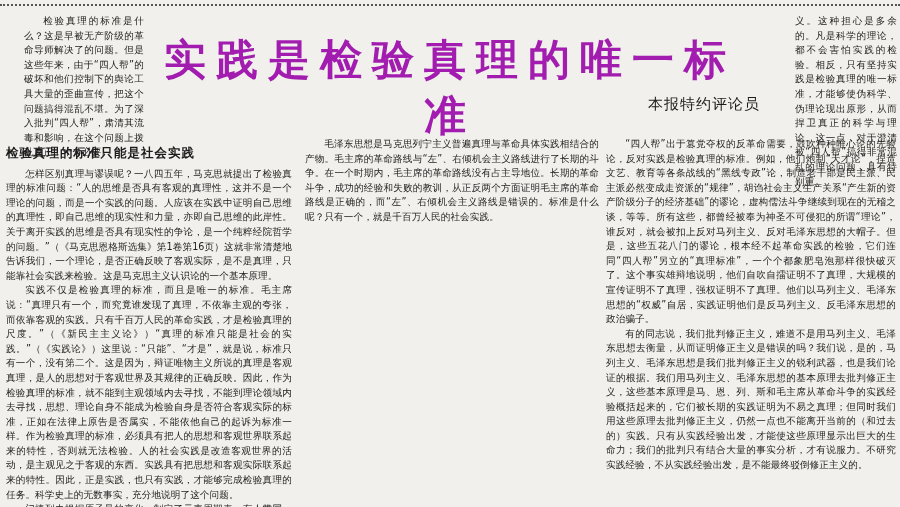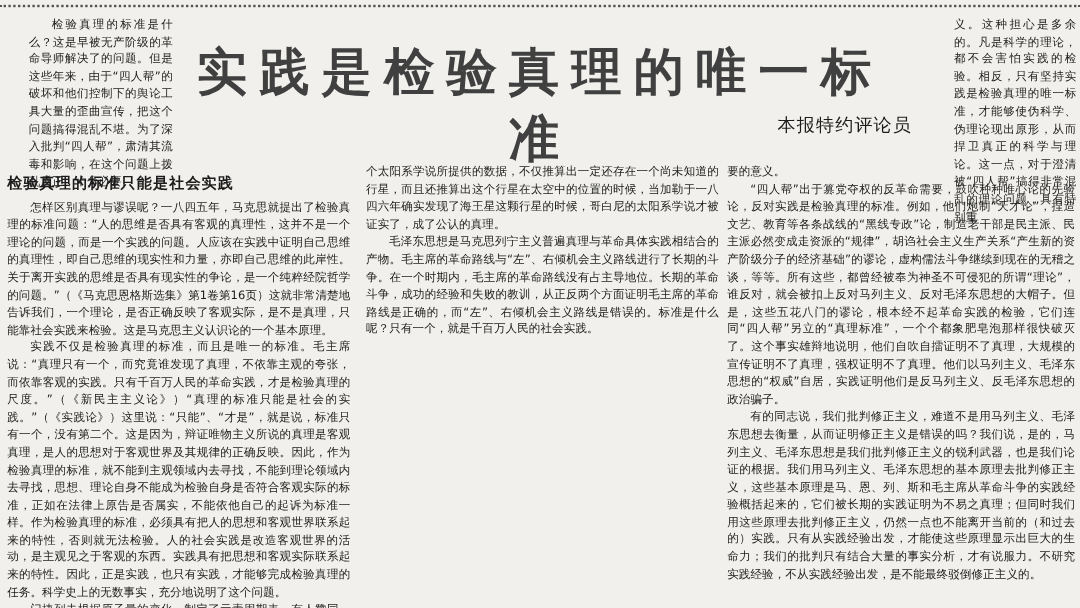--- a/index.html
+++ b/index.html
@@ -6,21 +6,21 @@
   body{width:900px;height:507px;background:#f1f0ec;overflow:hidden;position:relative;
        font-family:"DejaVu Sans",sans-serif;color:#1c1c1c;}
   .border-top{position:absolute;left:0;top:4px;width:900px;height:0;border-top:2px dotted #555;}
   .col{position:absolute;font-size:9.6px;line-height:14.6px;letter-spacing:0.1px;text-align:justify;}
   .col p{margin:0;text-indent:2em;}
   .col p.noindent{text-indent:0;}
   .intro{left:8px;top:14px;width:120px;margin-left:16px;}
   .intro p{text-indent:2em;}
   .sidebar-r{left:795px;top:14px;width:102px;}
   .headline{position:absolute;left:140px;top:32px;width:620px;text-align:center;
-            font-family:"DejaVu Serif",serif;font-weight:bold;font-size:42px;letter-spacing:10px;color:#404040;}
+            font-family:"DejaVu Serif",serif;font-weight:bold;font-size:42px;letter-spacing:10px;color:#a21caf;}
   .byline{position:absolute;left:140px;top:95px;width:620px;text-align:right;font-size:15px;letter-spacing:1px;}
   .subhead{font-weight:bold;font-size:12.5px;text-align:left;margin:8px 0 6px 0;letter-spacing:1px;}
   .c1{left:6px;top:138px;width:286px;}
   .c2{left:305px;top:137px;width:294px;}
   .c3{left:606px;top:137px;width:290px;}
 </style>
 </head>
 <body>
 
 <div class="border-top"></div>
@@ -37,23 +37,21 @@
 </div>
 
 <div class="col c1">
   <div class="subhead">检验真理的标准只能是社会实践</div>
   <p>怎样区别真理与谬误呢？一八四五年，马克思就提出了检验真理的标准问题：“人的思维是否具有客观的真理性，这并不是一个理论的问题，而是一个实践的问题。人应该在实践中证明自己思维的真理性，即自己思维的现实性和力量，亦即自己思维的此岸性。关于离开实践的思维是否具有现实性的争论，是一个纯粹经院哲学的问题。”（《马克思恩格斯选集》第1卷第16页）这就非常清楚地告诉我们，一个理论，是否正确反映了客观实际，是不是真理，只能靠社会实践来检验。这是马克思主义认识论的一个基本原理。</p>
   <p>实践不仅是检验真理的标准，而且是唯一的标准。毛主席说：“真理只有一个，而究竟谁发现了真理，不依靠主观的夸张，而依靠客观的实践。只有千百万人民的革命实践，才是检验真理的尺度。”（《新民主主义论》）“真理的标准只能是社会的实践。”（《实践论》）这里说：“只能”、“才是”，就是说，标准只有一个，没有第二个。这是因为，辩证唯物主义所说的真理是客观真理，是人的思想对于客观世界及其规律的正确反映。因此，作为检验真理的标准，就不能到主观领域内去寻找，不能到理论领域内去寻找，思想、理论自身不能成为检验自身是否符合客观实际的标准，正如在法律上原告是否属实，不能依他自己的起诉为标准一样。作为检验真理的标准，必须具有把人的思想和客观世界联系起来的特性，否则就无法检验。人的社会实践是改造客观世界的活动，是主观见之于客观的东西。实践具有把思想和客观实际联系起来的特性。因此，正是实践，也只有实践，才能够完成检验真理的任务。科学史上的无数事实，充分地说明了这个问题。</p>
   <p>门捷列夫根据原子量的变化，制定了元素周期表，有人赞同，有人怀疑，争论不休。尔后，根据元素周期表发现了几种元素，它们的化学特性刚好符合元素周期表的预测。这样，元素周期表就被证实了是真理。哥白尼的太阳系学说在三百年里一直是一种假说，而当勒维烈从这</p>
 </div>
 
 <div class="col c2">
-  <p class="noindent">个太阳系学说所提供的数据，不仅推算出一定还存在一个尚未知道的行星，而且还推算出这个行星在太空中的位置的时候，当加勒于一八四六年确实发现了海王星这颗行星的时候，哥白尼的太阳系学说才被证实了，成了公认的真理。</p>
   <p>毛泽东思想是马克思列宁主义普遍真理与革命具体实践相结合的产物。毛主席的革命路线与“左”、右倾机会主义路线进行了长期的斗争。在一个时期内，毛主席的革命路线没有占主导地位。长期的革命斗争，成功的经验和失败的教训，从正反两个方面证明毛主席的革命路线是正确的，而“左”、右倾机会主义路线是错误的。标准是什么呢？只有一个，就是千百万人民的社会实践。</p>
 
 </div>
 
 <div class="col c3">
-  <p class="noindent">要的意义。</p>
   <p>“四人帮”出于篡党夺权的反革命需要，鼓吹种种唯心论的先验论，反对实践是检验真理的标准。例如，他们炮制“天才论”，捏造文艺、教育等各条战线的“黑线专政”论，制造老干部是民主派、民主派必然变成走资派的“规律”，胡诌社会主义生产关系“产生新的资产阶级分子的经济基础”的谬论，虚构儒法斗争继续到现在的无稽之谈，等等。所有这些，都曾经被奉为神圣不可侵犯的所谓“理论”，谁反对，就会被扣上反对马列主义、反对毛泽东思想的大帽子。但是，这些五花八门的谬论，根本经不起革命实践的检验，它们连同“四人帮”另立的“真理标准”，一个个都象肥皂泡那样很快破灭了。这个事实雄辩地说明，他们自吹自擂证明不了真理，大规模的宣传证明不了真理，强权证明不了真理。他们以马列主义、毛泽东思想的“权威”自居，实践证明他们是反马列主义、反毛泽东思想的政治骗子。</p>
   <p>有的同志说，我们批判修正主义，难道不是用马列主义、毛泽东思想去衡量，从而证明修正主义是错误的吗？我们说，是的，马列主义、毛泽东思想是我们批判修正主义的锐利武器，也是我们论证的根据。我们用马列主义、毛泽东思想的基本原理去批判修正主义，这些基本原理是马、恩、列、斯和毛主席从革命斗争的实践经验概括起来的，它们被长期的实践证明为不易之真理；但同时我们用这些原理去批判修正主义，仍然一点也不能离开当前的（和过去的）实践。只有从实践经验出发，才能使这些原理显示出巨大的生命力；我们的批判只有结合大量的事实分析，才有说服力。不研究实践经验，不从实践经验出发，是不能最终驳倒修正主义的。</p>
 
 </div>
 
 </body></html>

